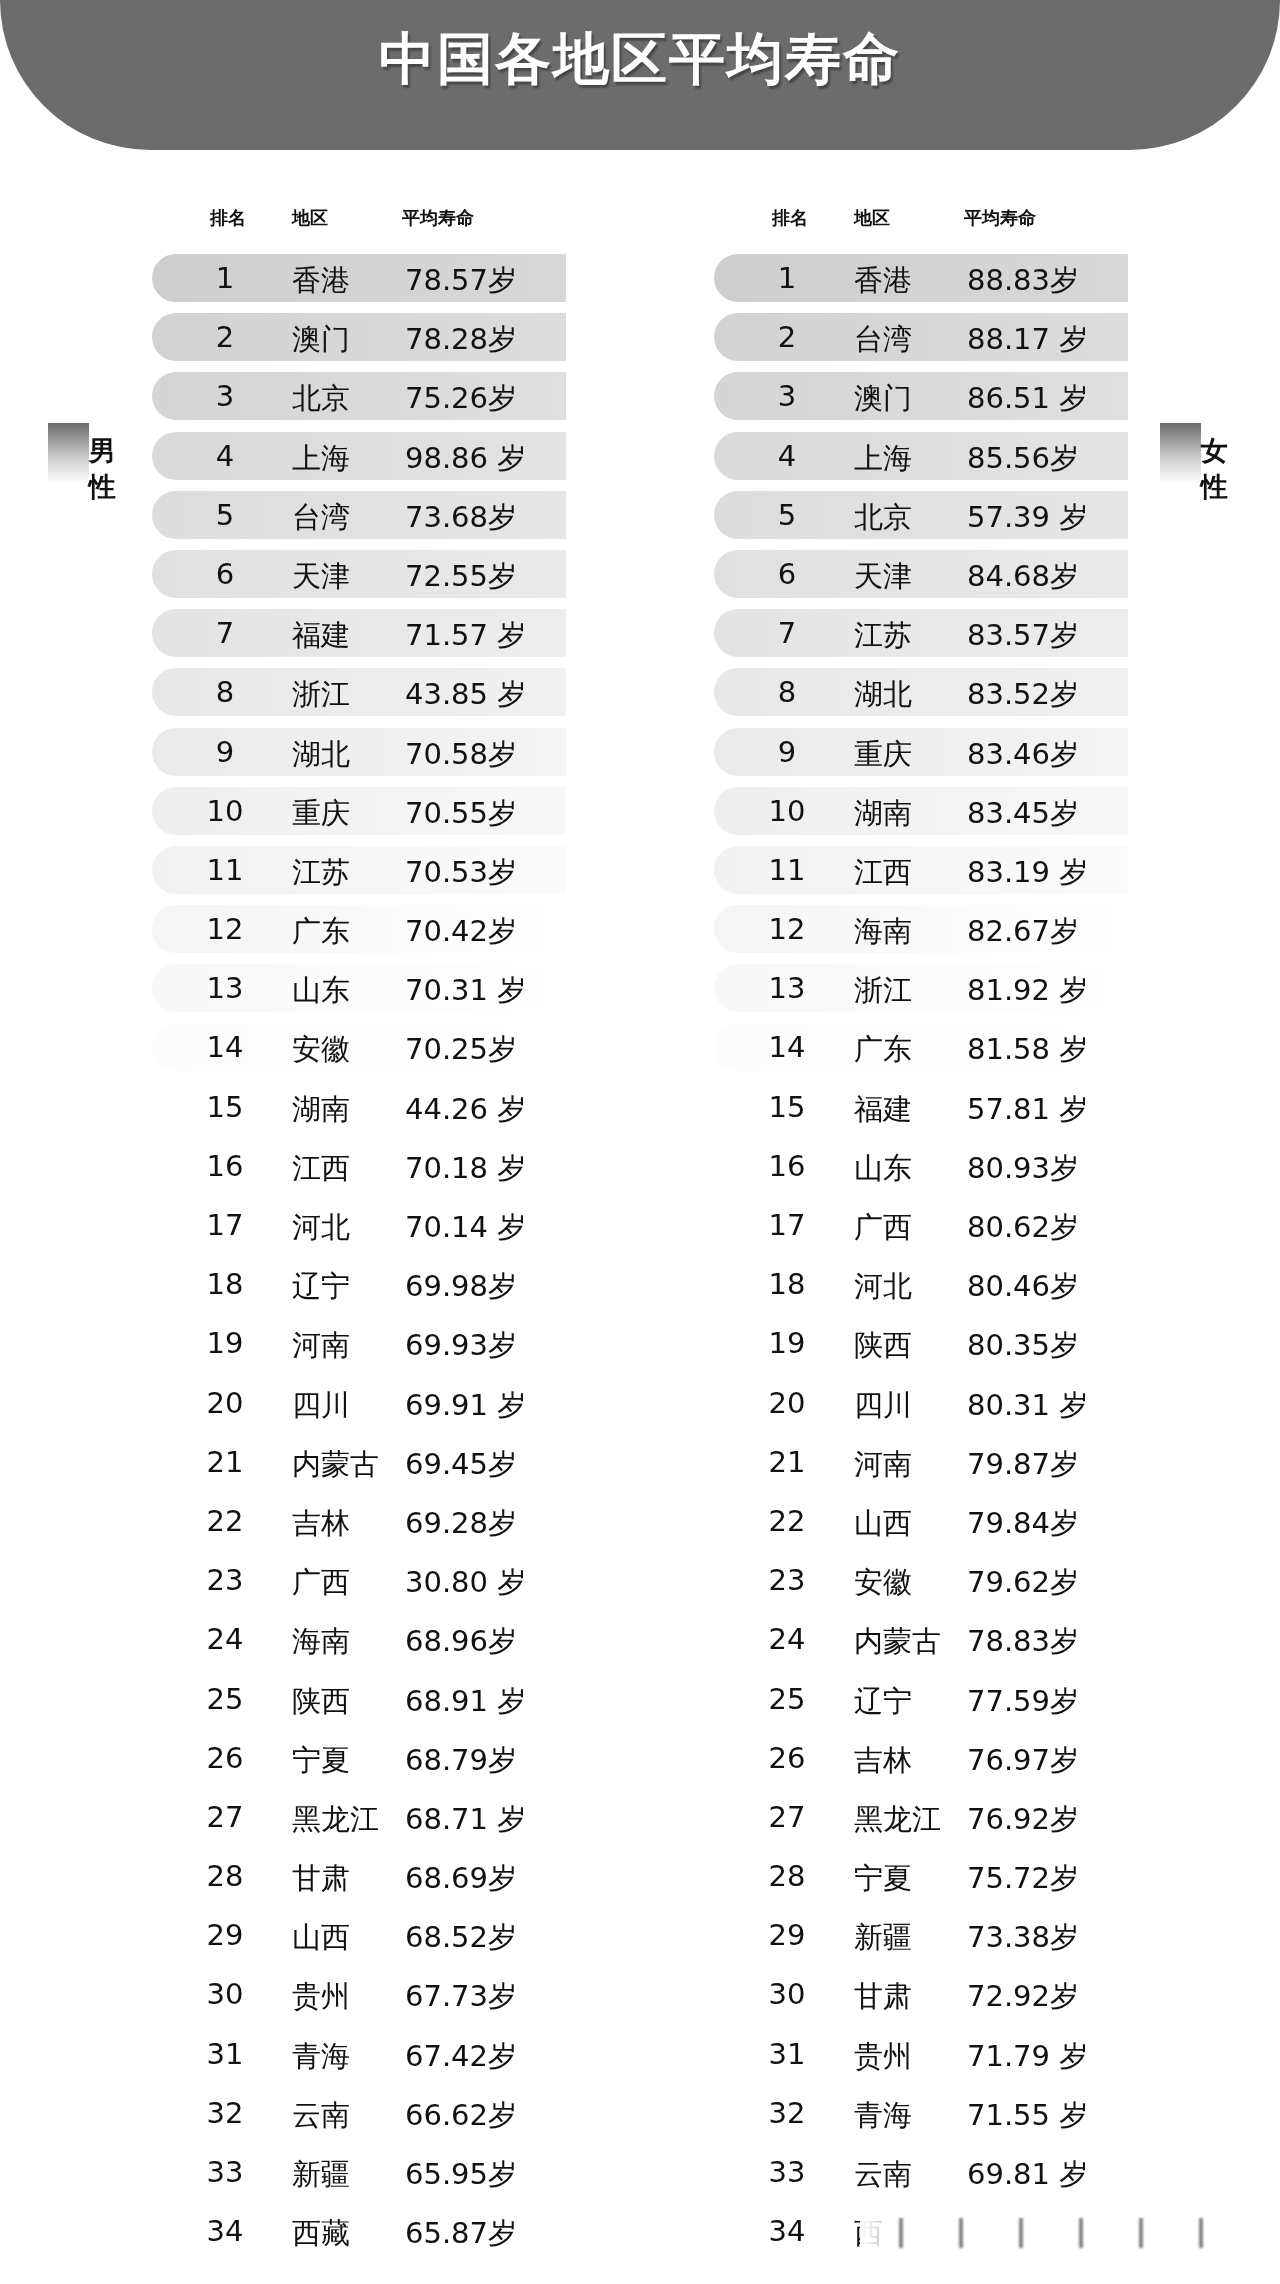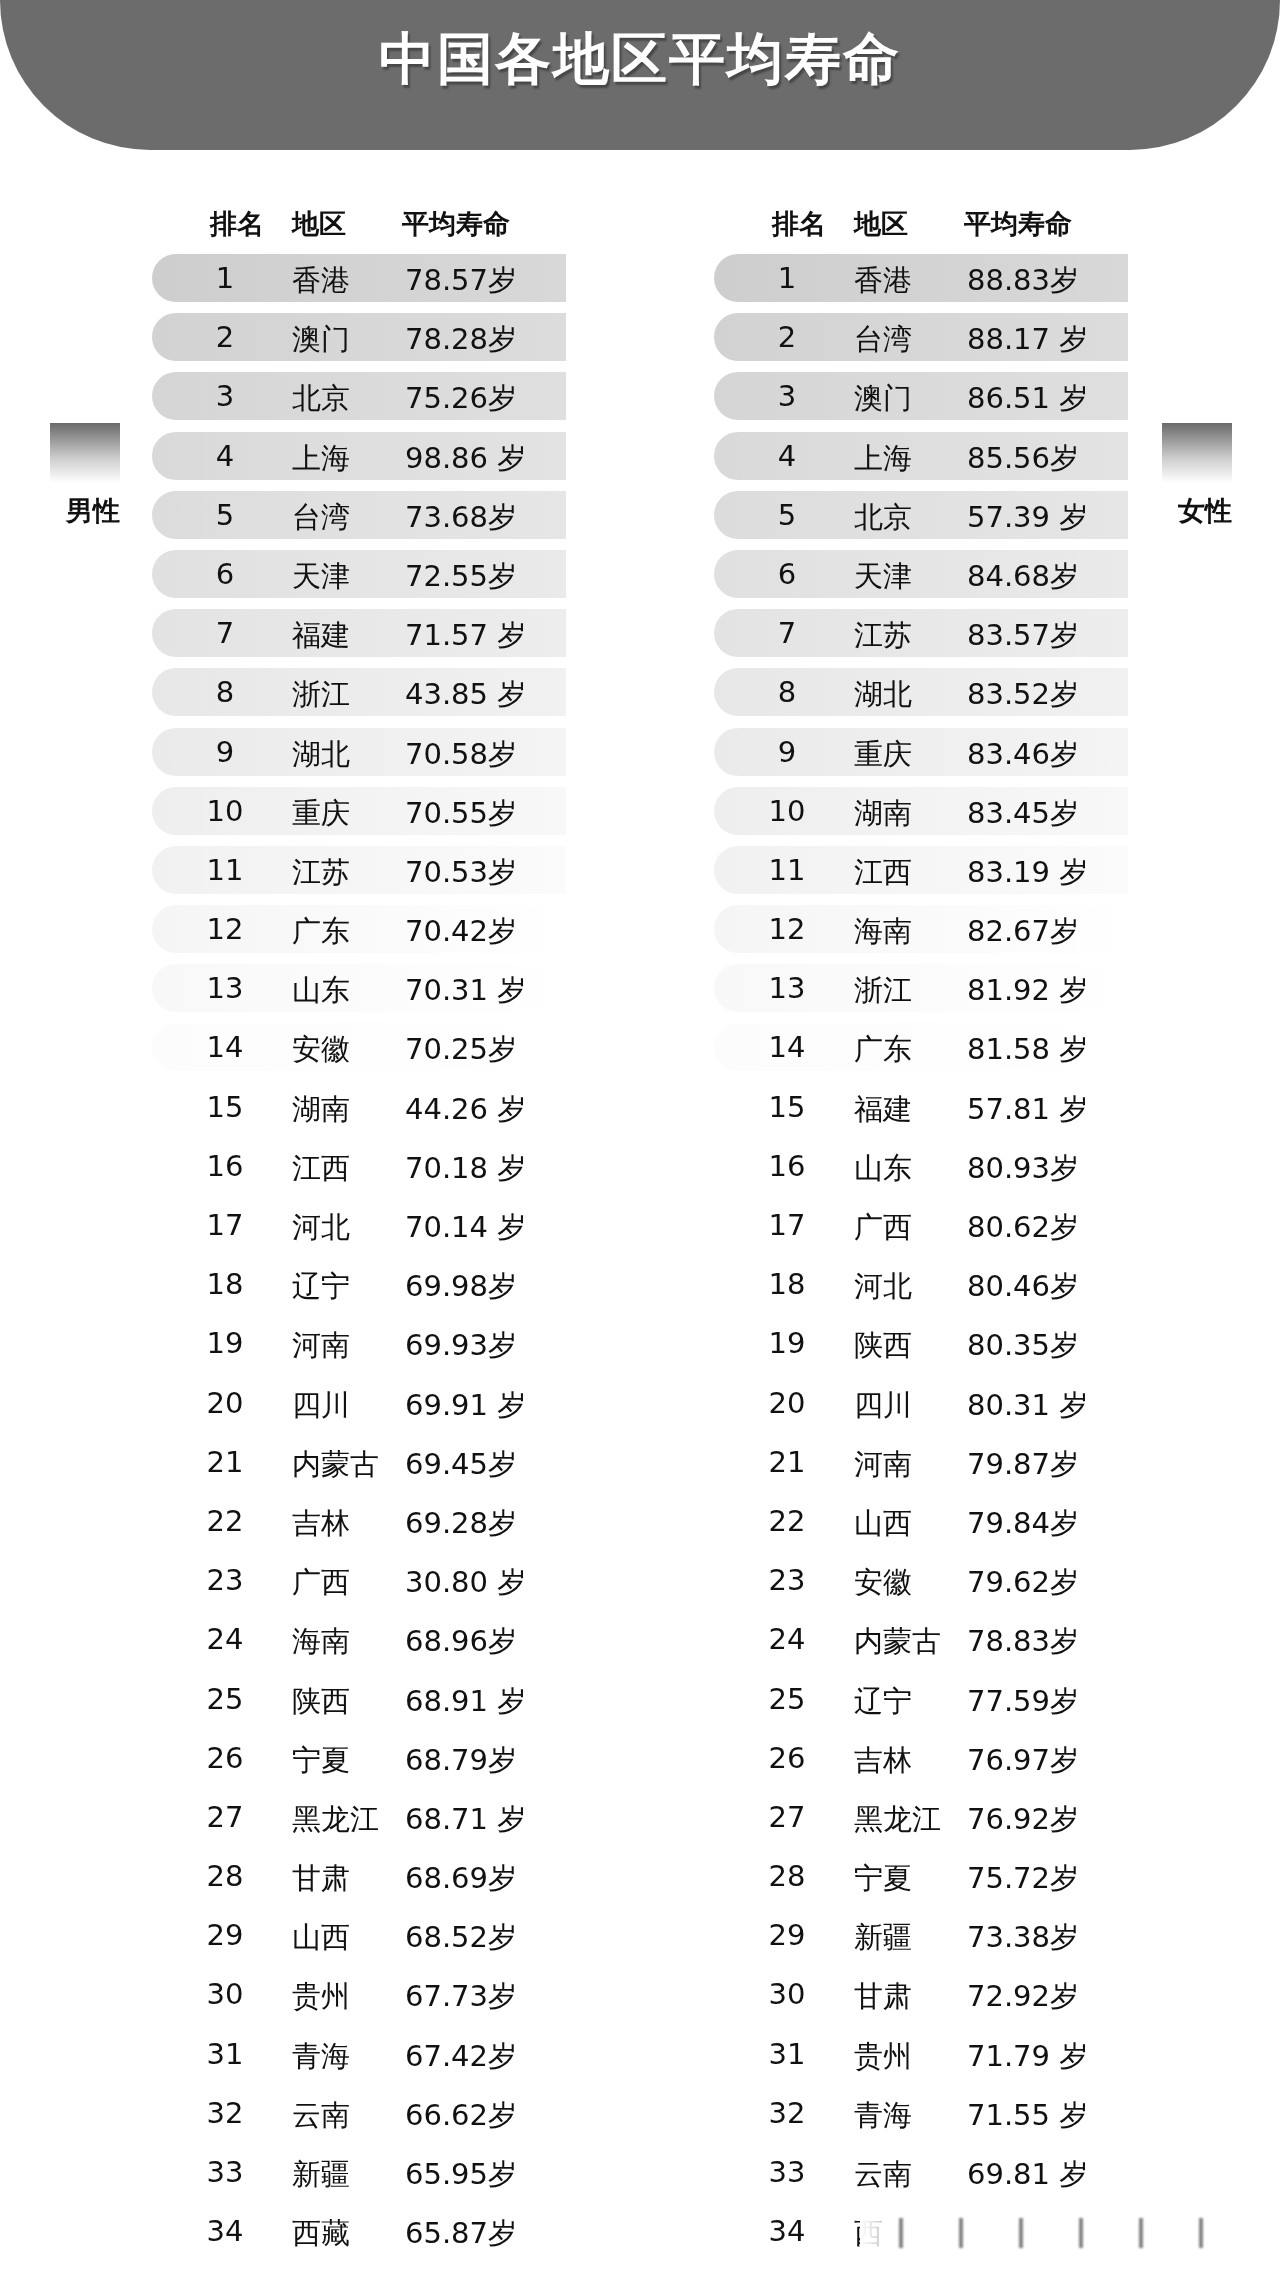--- a/index.html
+++ b/index.html
@@ -13,41 +13,41 @@
     border-bottom-right-radius: 150px 150px;
     display: flex; align-items: flex-start; justify-content: center;
   }
   .title-banner h1 {
     margin-top: 22px;
     font-size: 56px; font-weight: bold; color: #fff; letter-spacing: 2px;
     text-shadow: 2px 3px 2px rgba(0,0,0,0.35);
   }
 
   .side-label {
-    position: absolute; width: 72px; display: flex; flex-direction: column; align-items: flex-end;
+    position: absolute; width: 72px; display: flex; flex-direction: row; align-items: flex-start;
   }
   .side-label .swatch {
     width: 70px; height: 60px;
     background: linear-gradient(to bottom, #6a6a6a 0%, #cfcfcf 60%, #ffffff 100%);
   }
   .side-label .txt {
     margin-top: 10px; font-size: 27px; font-weight: bold; color: #111;
   }
   .side-left { left: 48px; top: 423px; }
   .side-right { left: 1160px; top: 423px; }
 
   .table {
     position: absolute; top: 198px;
   }
   .table-left { left: 150px; }
   .table-right { left: 712px; }
 
   .thead {
     position: relative; height: 50px; width: 420px;
-    font-size: 27px; font-weight: bold;
+    font-size: 18px; font-weight: bold;
   }
   .thead span { position: absolute; top: 8px; }
   .thead .h-rank { left: 60px; }
   .thead .h-region { left: 142px; }
   .thead .h-value { left: 252px; }
 
   .rows { position: relative; }
   .row {
     position: relative; height: 59.2px; width: 420px;
   }

